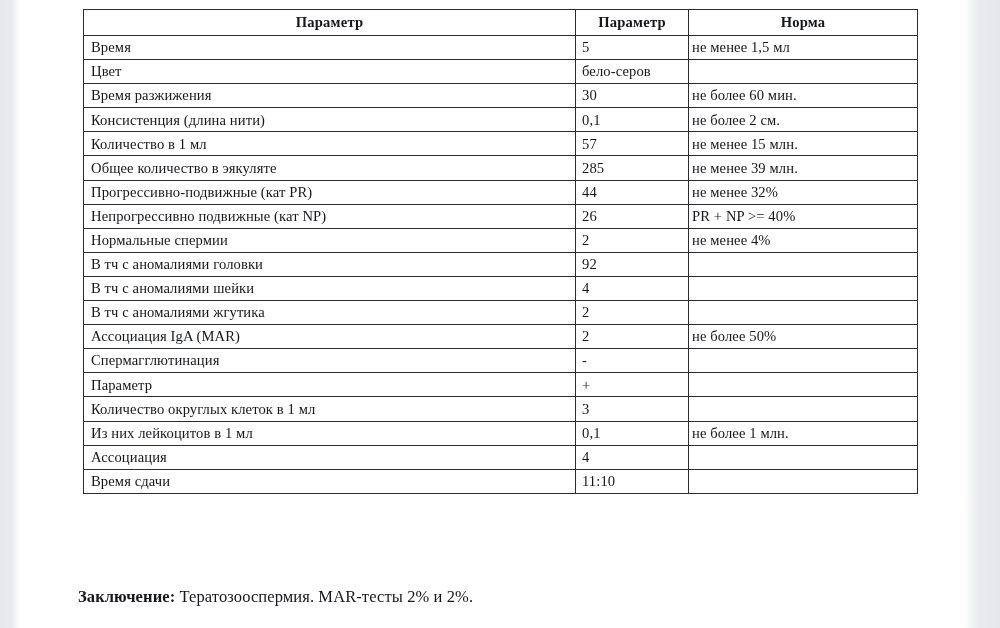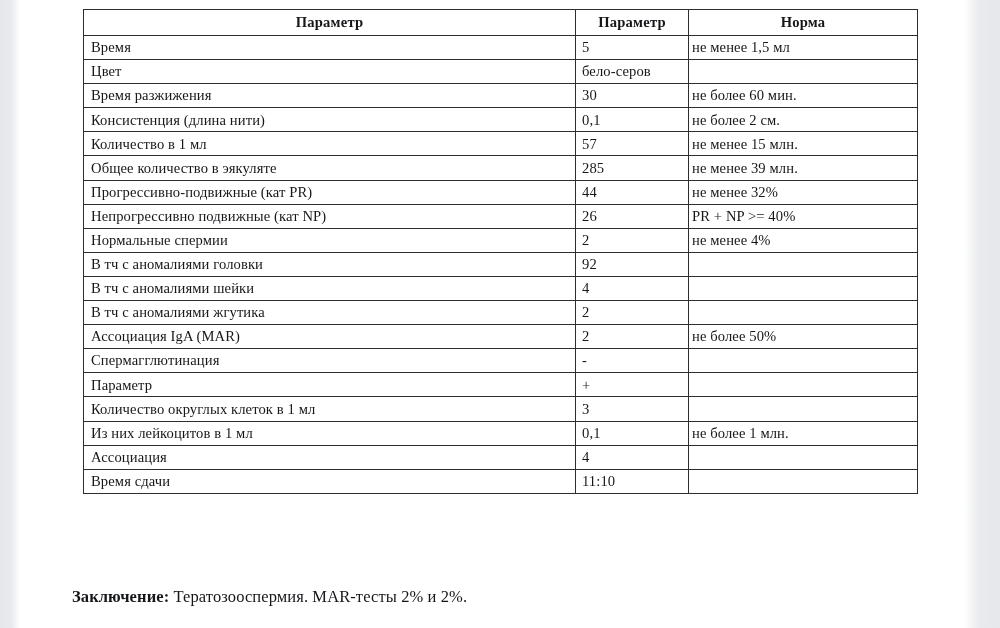--- a/index.html
+++ b/index.html
@@ -63,21 +63,21 @@
     padding: 0 2px;
     height: 26px;
     letter-spacing: .2px;
   }
   #report-table tbody td.value-cell { padding-left: 6px; }
   #report-table tbody td.norm-cell  { padding-left: 3px; }
 
   
   #conclusion {
     position: absolute;
-    left: 72px;
+    left: 78px;
     top: 589px;
     font-size: 16.5px;
     line-height: 1;
     letter-spacing: .1px;
     white-space: nowrap;
   }
   #conclusion .lead { font-weight: bold; }
   #conclusion .body { font-weight: normal; }
 </style>
 </head>

